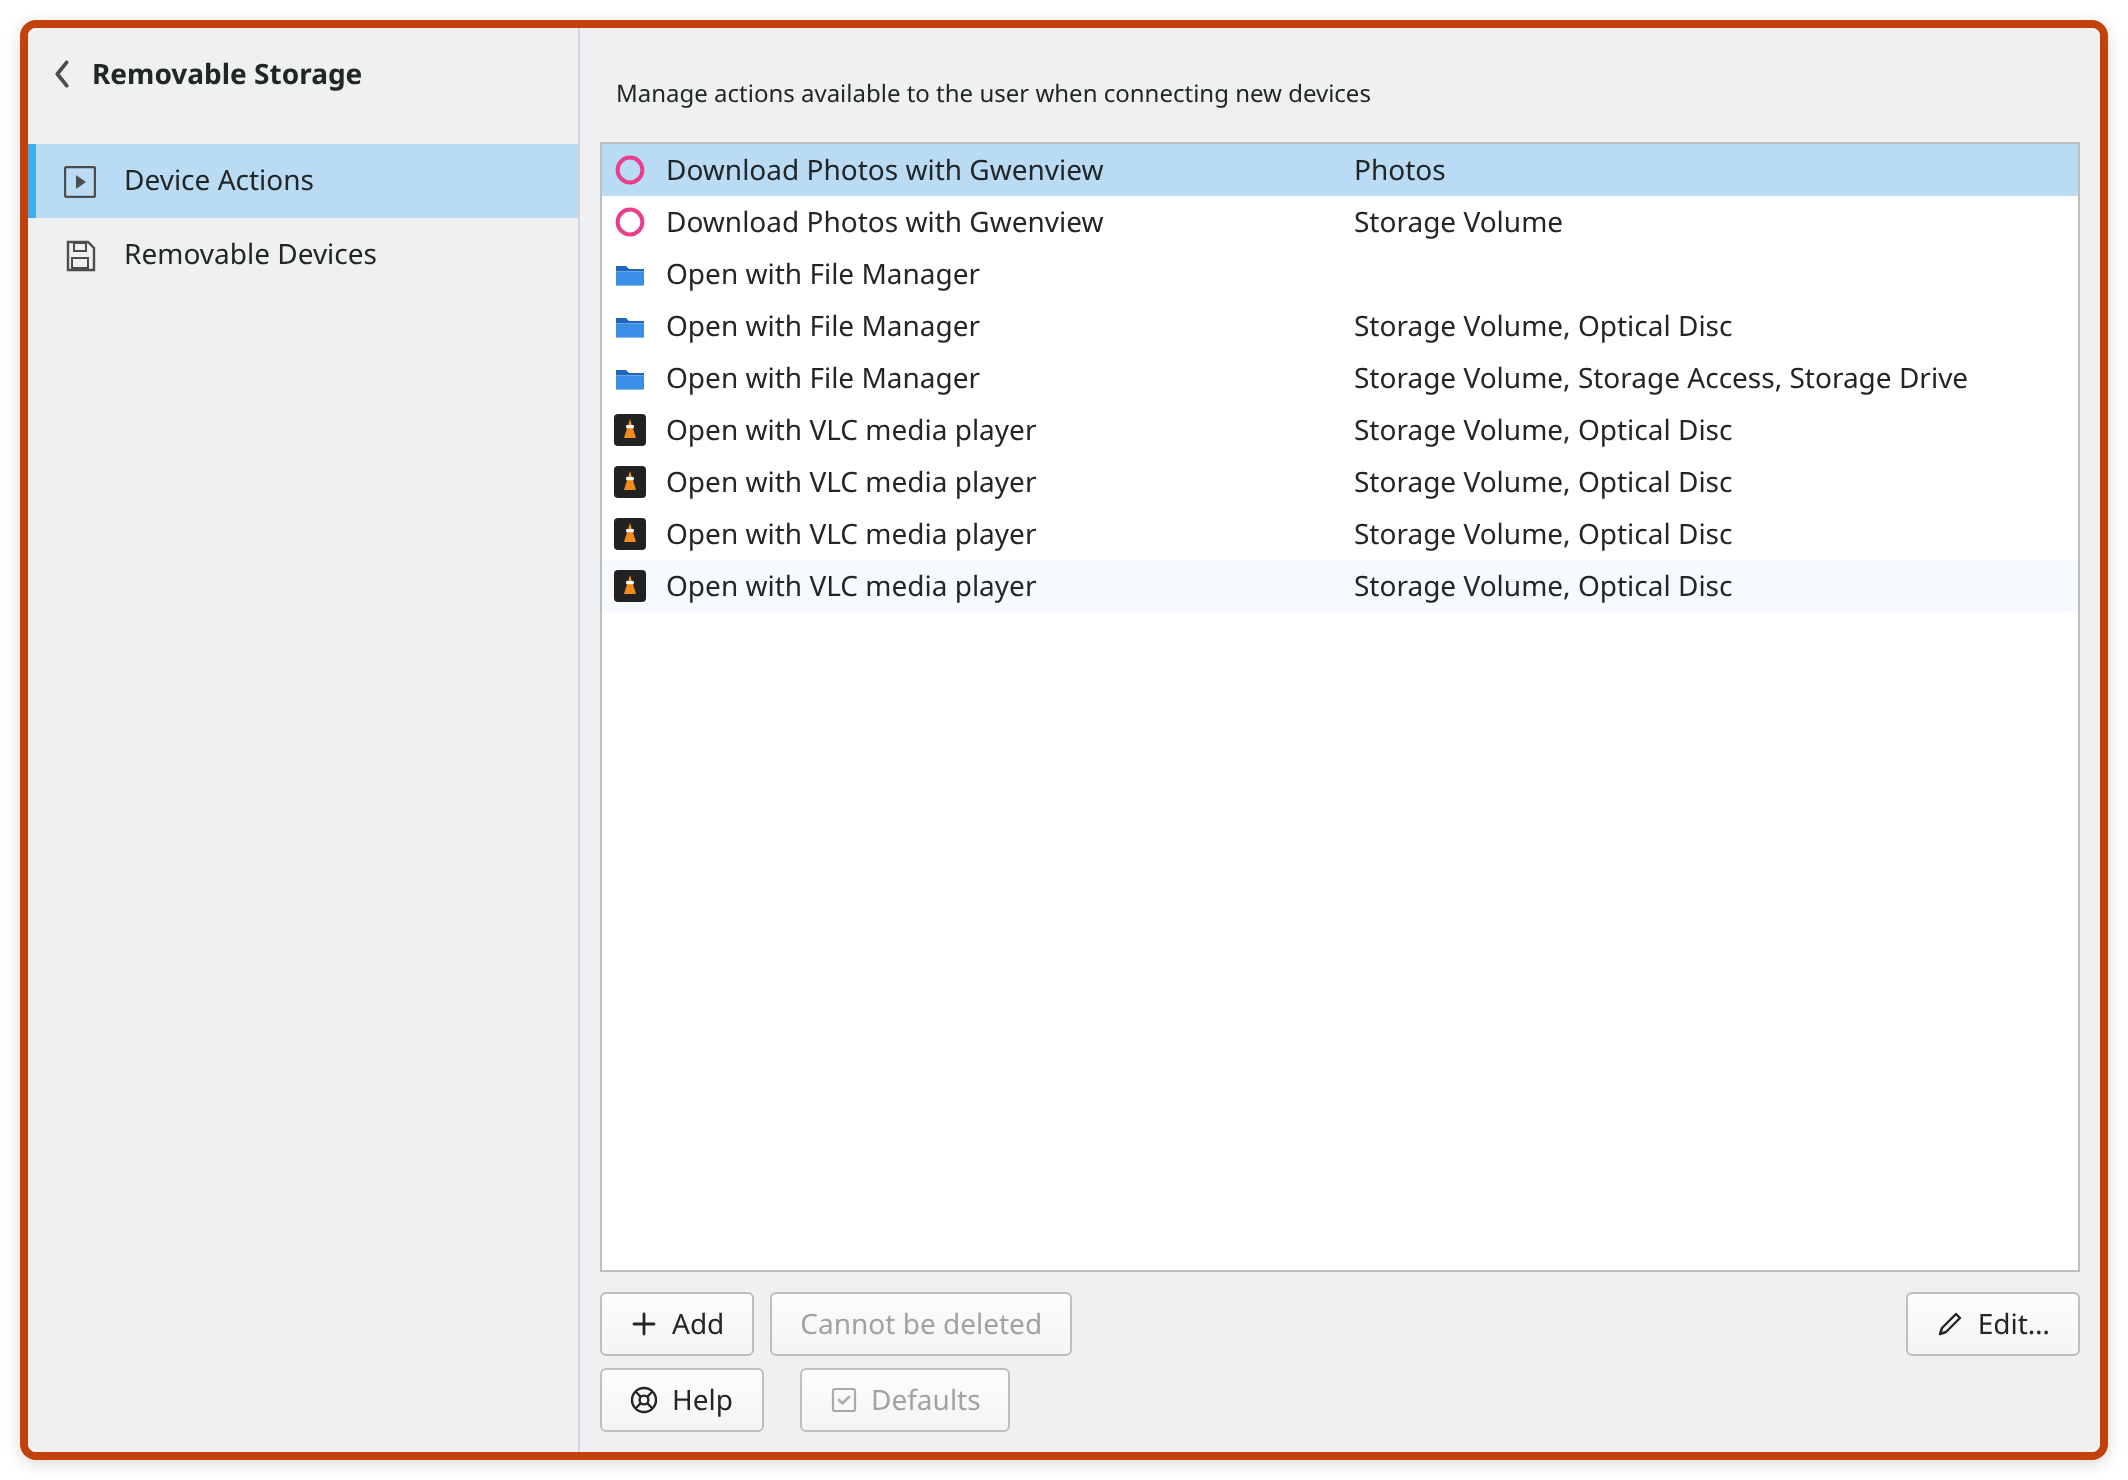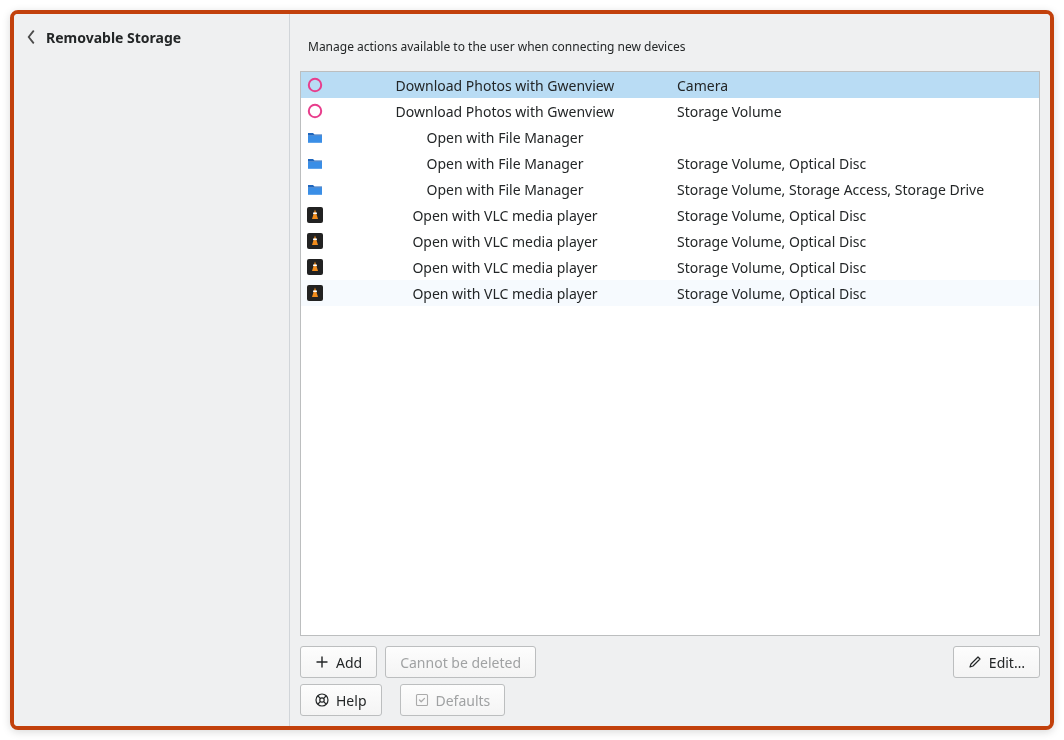--- a/index.html
+++ b/index.html
@@ -95,21 +95,21 @@
     .row {
       display: flex;
       align-items: center;
       height: 26px;
       padding-left: 6px;
     }
     .row.selected { background: #b9dcf4; }
     .row.alt { background: #f6fafe; }
     .row-icon { width: 16px; height: 16px; flex: 0 0 16px; margin-right: 10px; display:flex;align-items:center;justify-content:center; }
     .row-icon svg { width: 16px; height: 16px; }
-    .row-name { flex: 0 0 344px; text-align: center; }
+    .row-name { flex: 0 0 344px; }
     .row-devices { flex: 1; }
 
     .button-row {
       display: flex;
       gap: 8px;
       padding: 10px 10px 0 10px;
     }
     .button-row.bottom { padding-top: 6px; padding-bottom: 10px; gap: 18px; }
     .spacer { flex: 1; }
     .btn {
@@ -137,35 +137,56 @@
 <div class="window">
   <div class="sidebar">
     <div class="sidebar-header">
       <span class="chevron-left">
         <svg viewBox="0 0 8 12">
             <path d="M6 1 L2 6 L6 11" stroke="#4d4d4d" stroke-width="1.6" fill="none" stroke-linecap="round" stroke-linejoin="round"></path>
           </svg>
       </span>
       <span>Removable Storage</span>
     </div>
+    <div class="sidebar-list">
+      <div class="sidebar-item selected">
+        <span class="sb-icon">
+          <svg viewBox="0 0 16 16">
+              <rect x="0.5" y="0.5" width="15" height="15" rx="1" fill="none" stroke="#4d4d4d" stroke-width="1.2"></rect>
+              <path d="M6 4.5 L11 8 L6 11.5 Z" fill="#4d4d4d"></path>
+            </svg>
+        </span>
+        <span>Device Actions</span>
+      </div>
+      <div class="sidebar-item">
+        <span class="sb-icon">
+          <svg viewBox="0 0 16 16">
+              <path d="M2 1 H12 L15 4 V15 H2 Z" fill="none" stroke="#4d4d4d" stroke-width="1.2"></path>
+              <rect x="5" y="1.5" width="6" height="4" fill="none" stroke="#4d4d4d" stroke-width="1"></rect>
+              <rect x="4" y="9" width="8" height="5" fill="none" stroke="#4d4d4d" stroke-width="1"></rect>
+            </svg>
+        </span>
+        <span>Removable Devices</span>
+      </div>
+    </div>
   </div>
 
   <div class="main">
     <div class="main-title">Manage actions available to the user when connecting new devices</div>
 
     <div class="table-wrap">
       <div id="rows-container">
           <div class="row selected">
             <span class="row-icon">
               <svg viewBox="0 0 16 16">
                 <circle cx="8" cy="8" r="6.2" fill="none" stroke="#e83e8c" stroke-width="2"></circle>
               </svg>
             </span>
             <span class="row-name">Download Photos with Gwenview</span>
-            <span class="row-devices">Camera</span>
+            <span class="row-devices">Photos</span>
           </div>
           <div class="row">
             <span class="row-icon">
               <svg viewBox="0 0 16 16">
                 <circle cx="8" cy="8" r="6.2" fill="none" stroke="#e83e8c" stroke-width="2"></circle>
               </svg>
             </span>
             <span class="row-name">Download Photos with Gwenview</span>
             <span class="row-devices">Storage Volume</span>
           </div>

